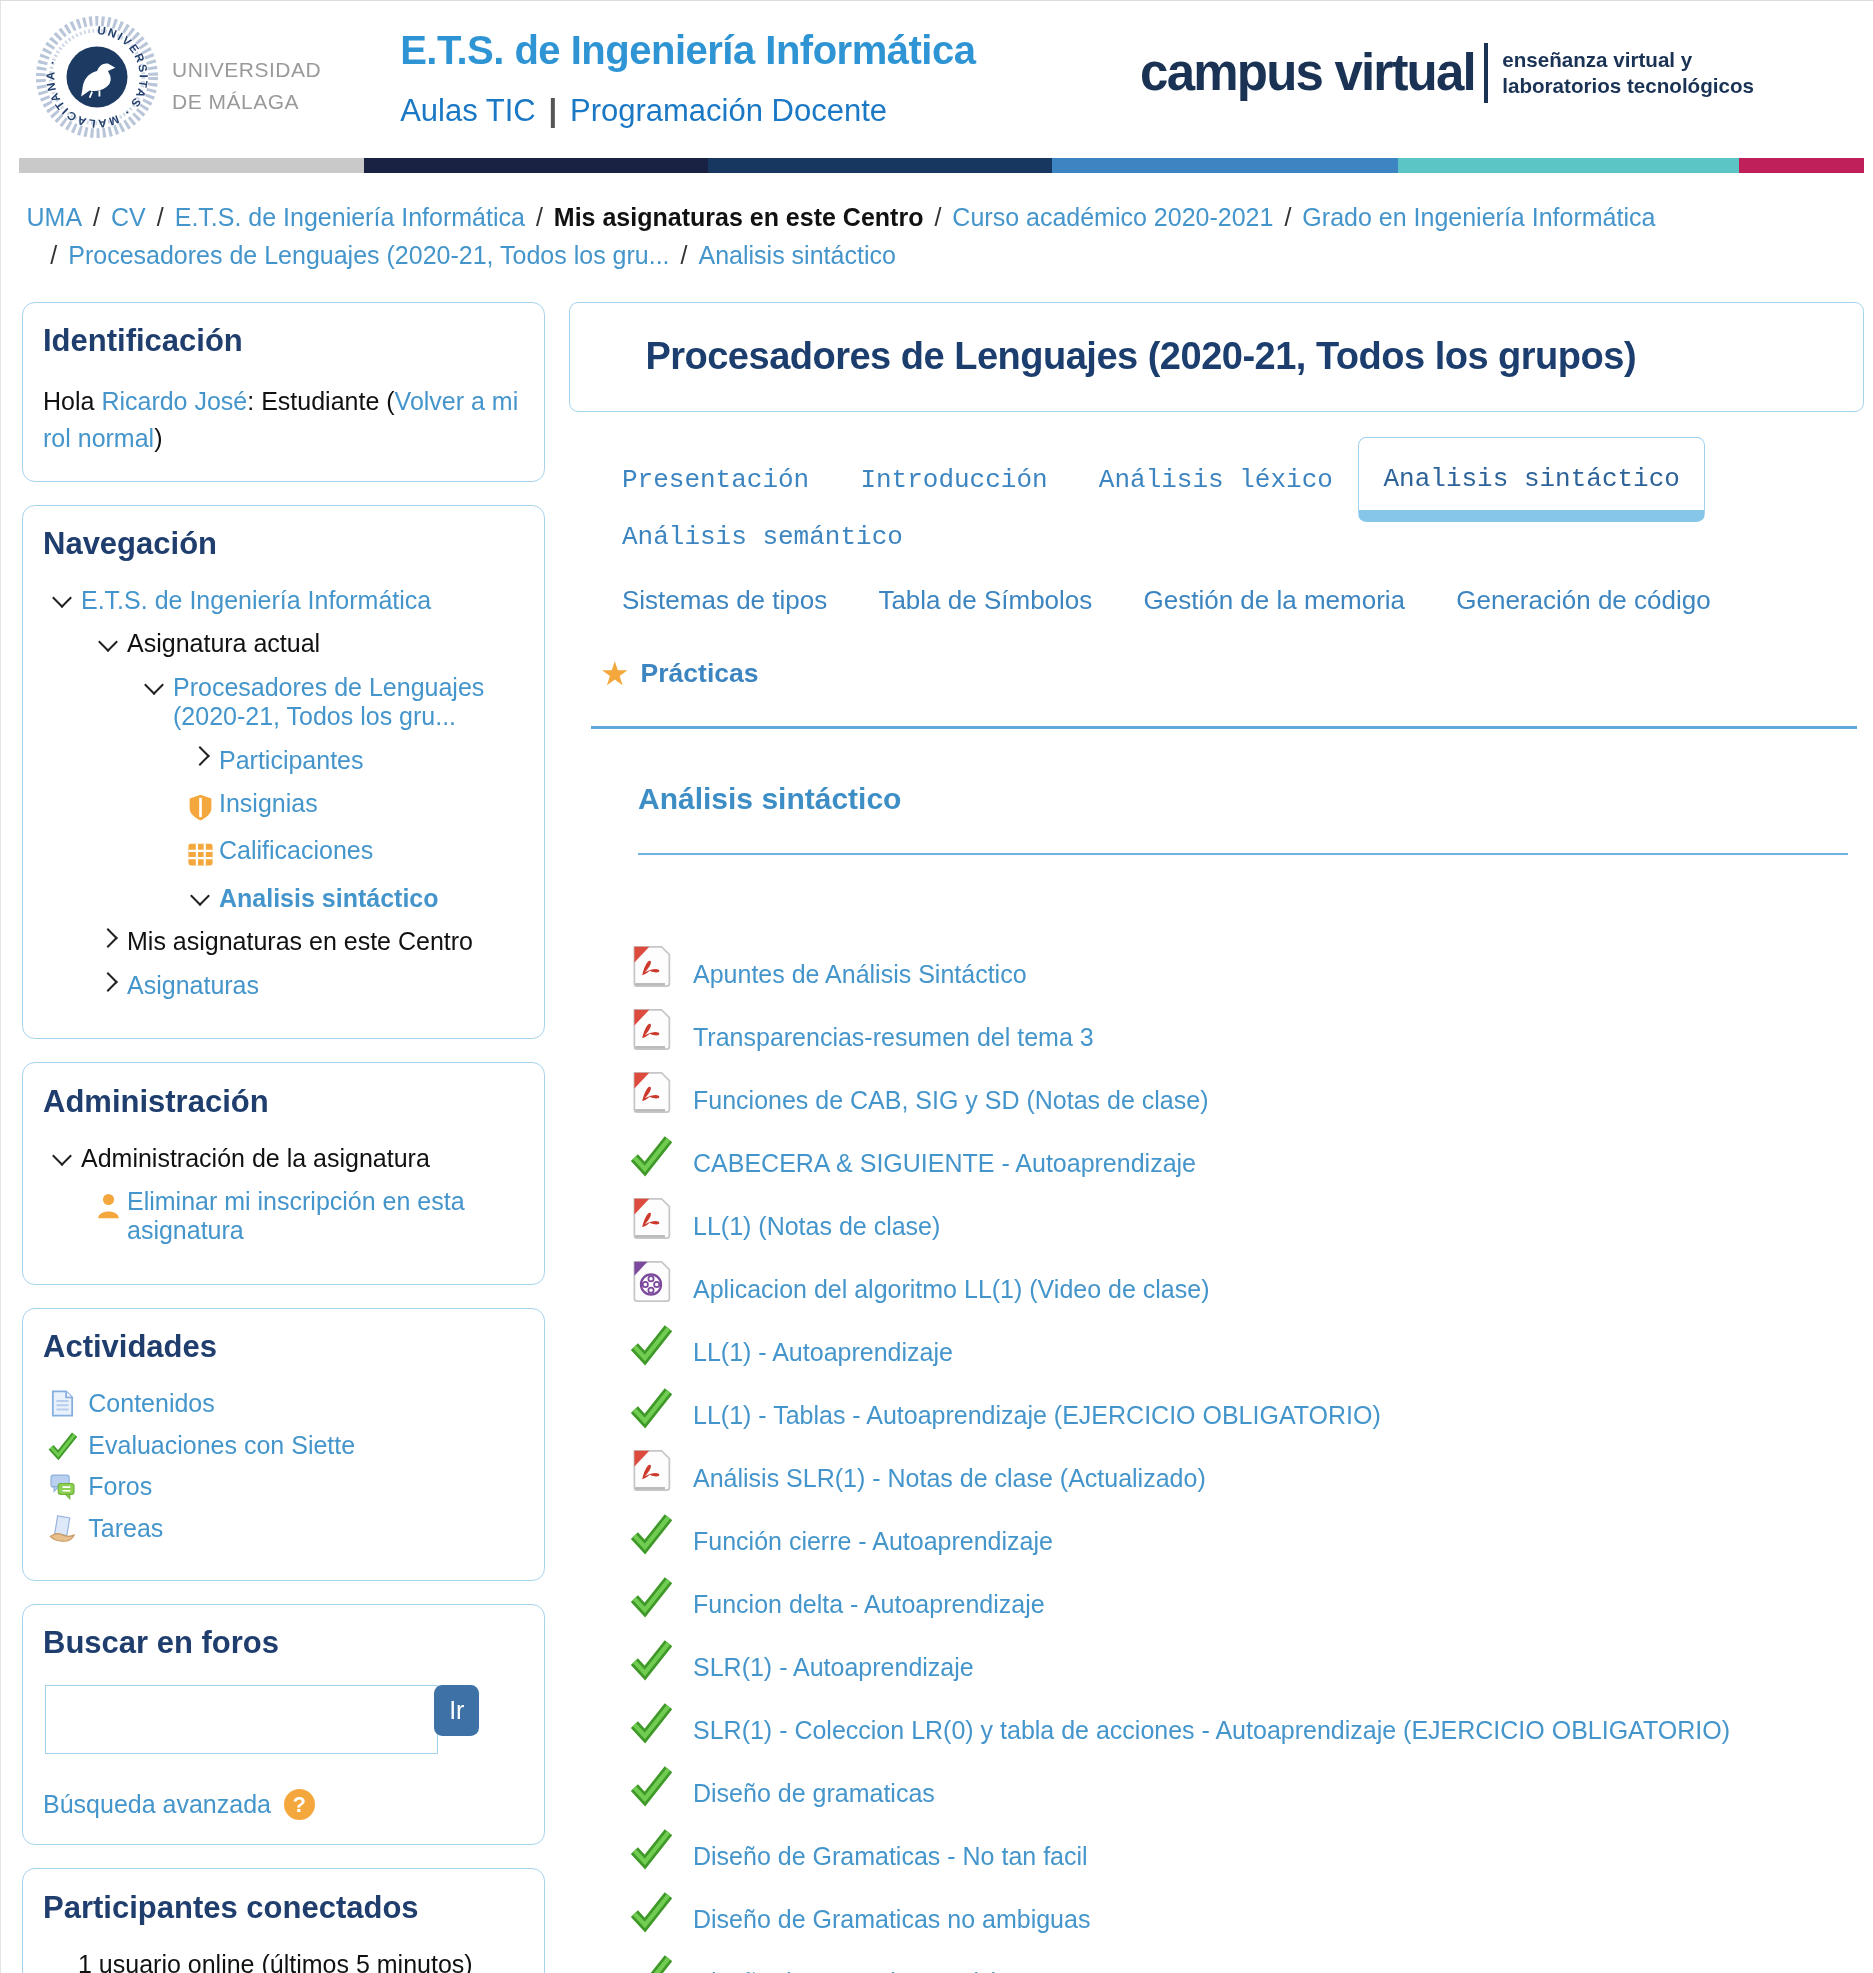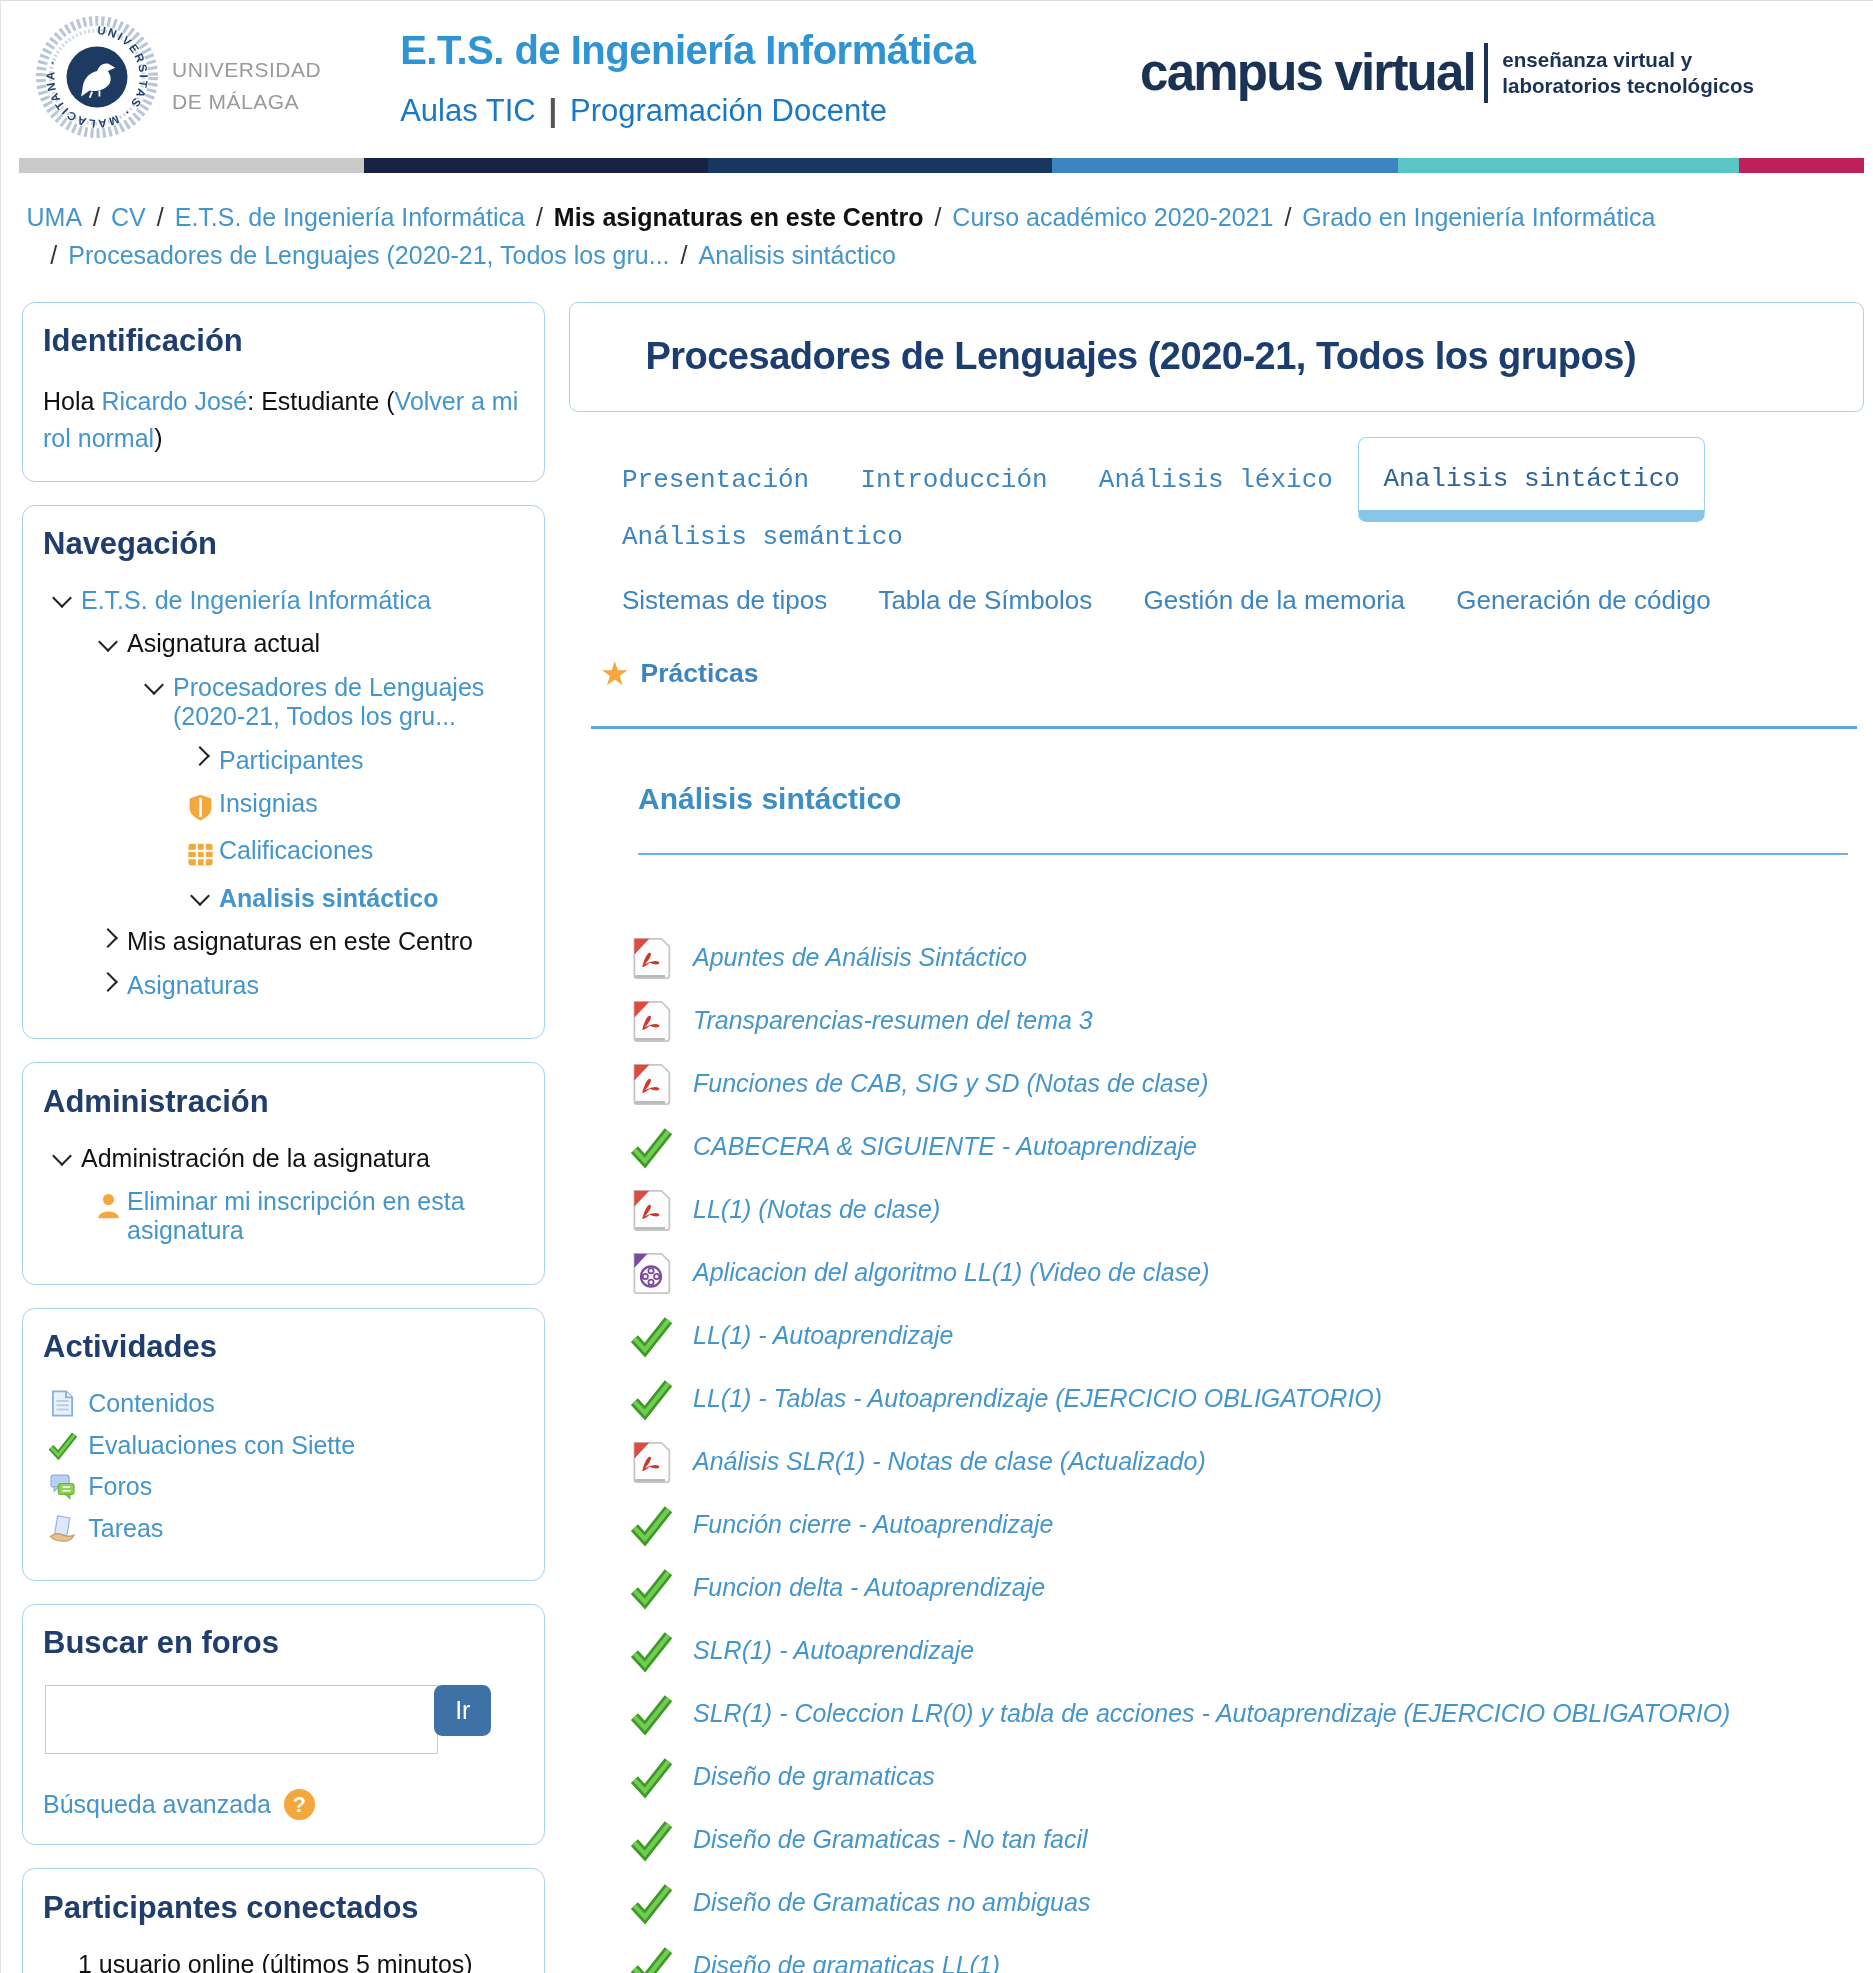--- a/index.html
+++ b/index.html
@@ -58,21 +58,21 @@
   .blk .plain{color:#111;}
 
   .ident-body{line-height:37px;}
 
   .act-row{display:flex;align-items:center;margin:12.8px 0;text-align:center;}
   .act-row .tico{padding-top:0;}
   .act-row a{margin-left:7.3px;}
 
   .search-row{display:flex;align-items:flex-start;margin:20px 0 9.1px 1.8px;}
   .search-input{width:373px;height:60px;border:1.8px solid #a6d3ec;background:#fff;font-size:24px;padding:3.7px 9.1px;box-sizing:content-box;}
-  .go-btn{width:57px;height:51px;margin-left:-3.7px;background:#3e72a6;color:#fff;border:none;border-radius:8.2px;font-size:25px;cursor:pointer;}
+  .go-btn{width:45px;height:51px;margin-left:-3.7px;background:#3e72a6;color:#fff;border:none;border-radius:8.2px;font-size:25px;cursor:pointer;}
   .adv-row{margin-top:35px;display:flex;align-items:center;}
   .qmark{display:inline-flex;align-items:center;justify-content:center;width:31px;height:31px;margin-left:12.8px;border-radius:50%;background:#f3a73d;color:#fff;font-weight:bold;font-size:22px;}
 
   .online-line{margin:5.5px 0 16.4px 35px;color:#111;}
 
   
   .title-box{border:1.8px solid #a6d3ec;border-radius:9.1px;height:108px;display:flex;align-items:center;padding-left:48px;}
   .course-title{font-size:38px;font-weight:bold;color:#1c3e6e;margin-left:27.4px;letter-spacing:-0.5px;}
 
   .tabs{margin:53px 0 0 27.4px;display:flex;align-items:flex-start;flex-wrap:wrap;font-family:Liberation Mono, monospace;}
@@ -80,21 +80,21 @@
   .tab-active{color:#2d6399;border:1.8px solid #9fd0f0;border-bottom:12px solid #85c6e9;border-radius:8.2px;padding:25.6px 24px 16.4px 24px;margin-top:-27.4px;}
   .tabs2{margin:33px 0 0 27.4px;display:flex;flex-wrap:wrap;}
   .prac{margin:38px 0 0 31px;display:flex;align-items:center;}
   .prac .star{color:#f3a73d;font-size:33px;margin-right:11px;}
   .prac a{font-size:26.5px;font-weight:bold;color:#3d85c0;text-decoration:none;}
   .div1{border:none;border-top:3.7px solid #5fa9da;margin:33px 7.3px 0 22px;}
   .sec-head{margin:53px 0 0 69px;font-size:30px;font-weight:bold;color:#3e8ec6;}
   .div2{border:none;border-top:2.7px solid #6fb3e2;margin:37px 16.4px 0 69px;}
 
   .res-list{list-style:none;margin:71px 0 0 60px;padding:0;}
-  .res{display:flex;align-items:center;height:63px;font-style:italic;}
+  .res{display:flex;align-items:flex-end;height:63px;}
   .ric{width:44px;height:46px;flex-shrink:0;display:inline-flex;align-items:center;justify-content:center;}
   .ric svg{width:42px;height:44px;}
   .rlink{margin-left:20px;font-size:25px;color:#4495cb;text-decoration:none;white-space:nowrap;}
 </style>
 </head>
 <body>
 
 <svg width="0" height="0" style="position:absolute" aria-hidden="true">
   <defs>
     <symbol id="i-pdf" viewBox="0 0 48 50">

